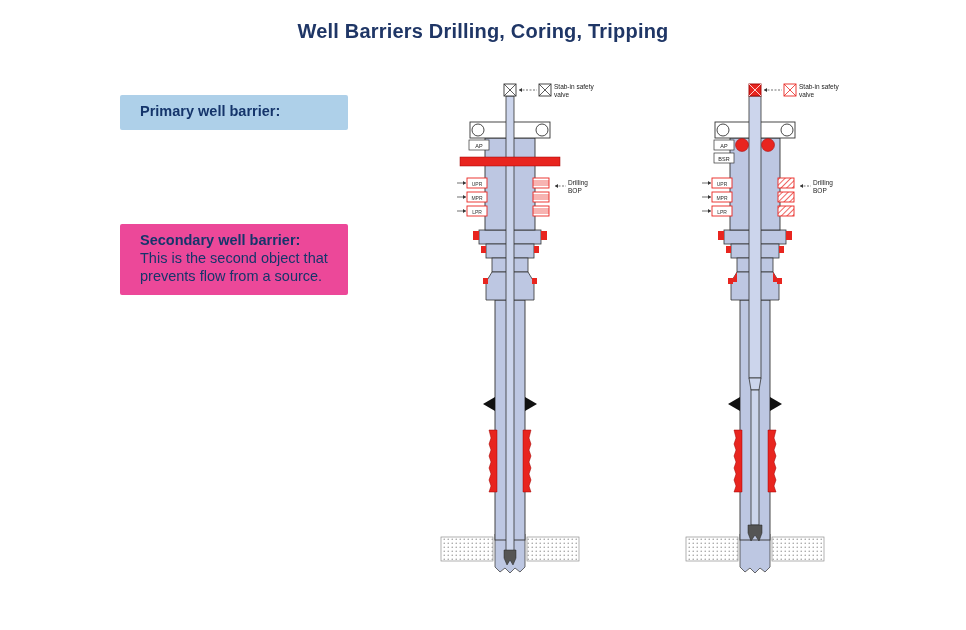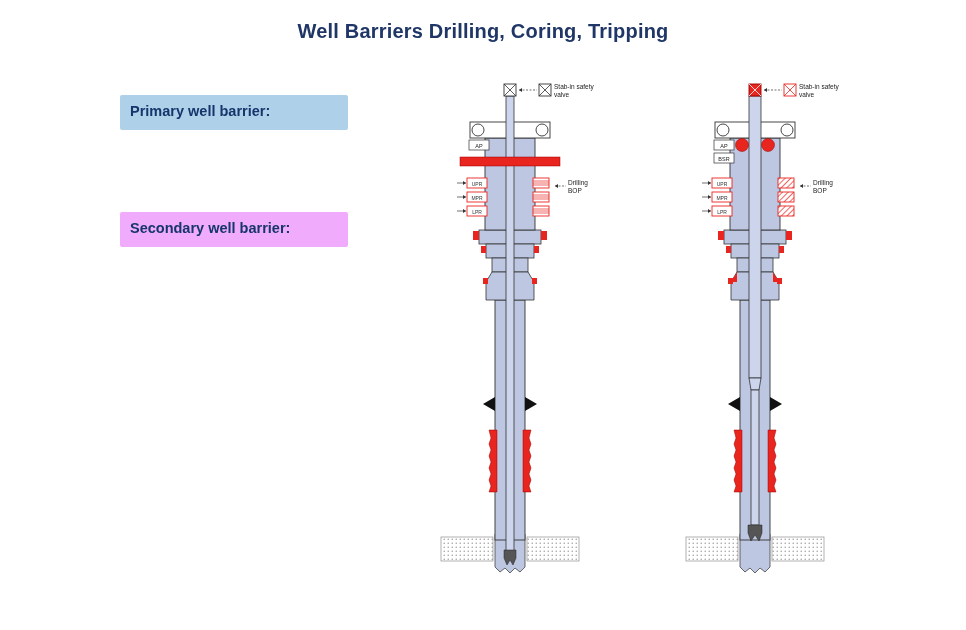--- a/index.html
+++ b/index.html
@@ -11,43 +11,44 @@
     overflow:hidden;
   }
   .stage { position:relative; width:966px; height:630px; background:#fff; }
   .title {
     position:absolute; top:20px; left:0; width:100%;
     text-align:center; font-size:20px; font-weight:bold; color:#1f3666;
     letter-spacing:0.2px;
   }
   .legend-box {
     position:absolute; left:120px; width:228px;
-    padding:8px 10px 9px 10px;
+    padding:8px 10px 9px 20px;
     font-size:14.5px; line-height:1.24; color:#15356b;
     border-radius:2px;
   }
   .legend-primary { top:95px; background:#aed0e9; }
-  .legend-secondary { top:212px; background:#f0abfc; }
+  .legend-secondary { top:224px; background:#ec4899; }
   .legend-heading { font-weight:bold; }
   .diagram { position:absolute; }
   svg text { font-family:"Liberation Sans", sans-serif; }
 </style>
 </head>
 <body>
 
 <div class="stage">
 
   <div class="title">Well Barriers Drilling, Coring, Tripping</div>
 
   <div class="legend-box legend-primary">
     <div class="legend-heading">Primary well barrier:</div>
   </div>
 
   <div class="legend-box legend-secondary">
     <div class="legend-heading">Secondary well barrier:</div>
+    <div>This is the second object that prevents flow from a source.</div>
   </div>
 
   <svg class="diagram" style="left:415px; top:82px;" width="200" height="505" viewBox="0 0 200 505">
     <defs>
       <pattern id="d1dots" width="4" height="4" patternUnits="userSpaceOnUse">
         <circle cx="1.2" cy="1.2" r="0.7" fill="#8f8f8f"></circle>
       </pattern>
     </defs>
 
     <g>

